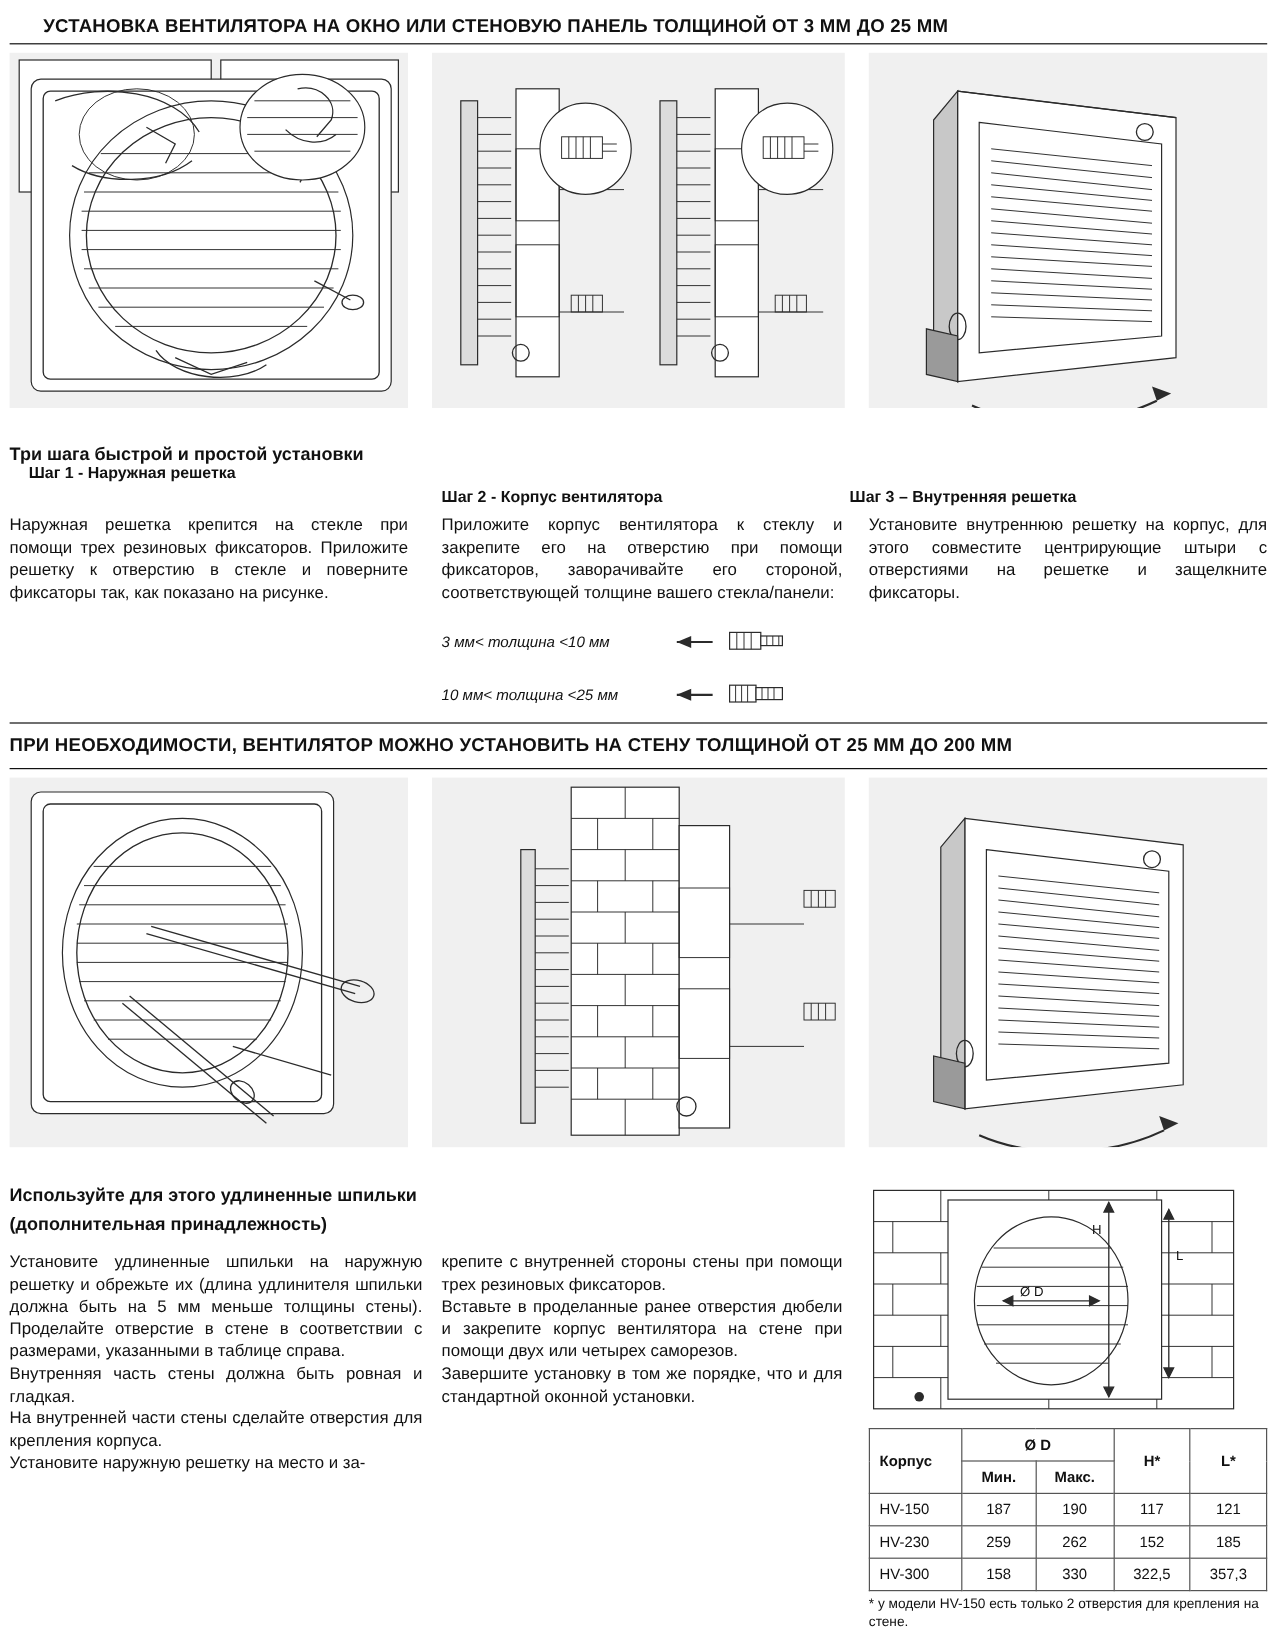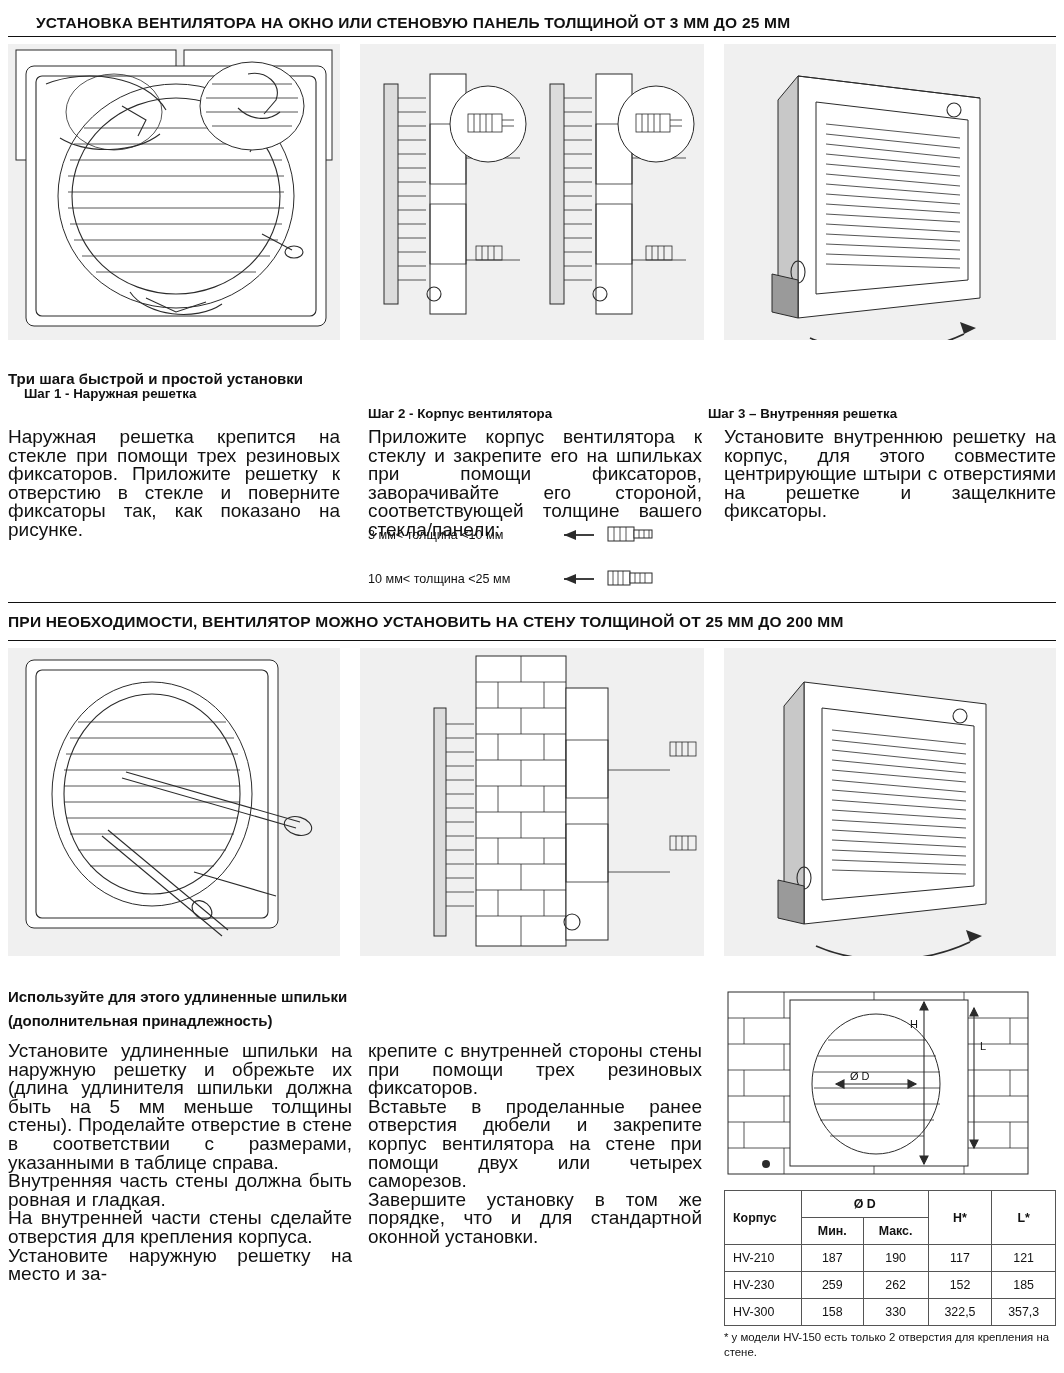--- a/index.html
+++ b/index.html
@@ -42,31 +42,32 @@
     color:#111;
   }
   .h-step{
     position:absolute;
     font-size:13.3px;
     font-weight:bold;
     color:#111;
   }
   .para{
     position:absolute;
-    font-size:19px;
+    font-size:14px;
     line-height:18.6px;
     color:#111;
     text-align:justify;
   }
 
   .thickline{
     position:absolute;
     font-size:12.6px;
     color:#111;
     white-space:nowrap;
+    font-style:italic;
   }
 
   
   .arrow-left{
     position:absolute;width:34px;height:12px;
   }
   .screw{
     position:absolute;width:44px;height:16px;
   }
 
@@ -294,21 +295,21 @@
       </g>
     </svg>
   </div>
 
   <div class="h-sub" style="left:8px;top:370px;">Три шага быстрой и простой установки</div>
 
   <div class="h-step" style="left:8px;top:386px;width:330px;padding-left:16px;">Шаг 1 - Наружная решетка</div>
   <div class="para" style="left:8px;top:428px;width:332px;">Наружная решетка крепится на стекле при помощи трех резиновых фиксаторов. Приложите решетку к отверстию в стекле и поверните фиксаторы так, как показано на рисунке.</div>
 
   <div class="h-step" style="left:368px;top:406px;width:330px;">Шаг 2 - Корпус вентилятора</div>
-  <div class="para" style="left:368px;top:428px;width:334px;">Приложите корпус вентилятора к стеклу и закрепите его на шпильках при помощи фиксаторов, заворачивайте его стороной, соответствующей толщине вашего стекла/панели:</div>
+  <div class="para" style="left:368px;top:428px;width:334px;">Приложите корпус вентилятора к стеклу и закрепите его на отверстию при помощи фиксаторов, заворачивайте его стороной, соответствующей толщине вашего стекла/панели:</div>
 
   <div class="thickline" style="left:368px;top:528px;">3 мм&lt; толщина &lt;10 мм</div>
   <div class="arrow-left" style="left:560px;top:528px;">
     <svg width="34" height="14" viewBox="0 0 34 14">
         <line x1="4" y1="7" x2="34" y2="7" class="ln-thick"></line>
         <path d="M4 7 l12 -5 l0 10 z" style="fill:#2b2b2b;"></path>
       </svg>
   </div>
   <div class="screw" style="left:606px;top:524px;">
     <svg width="48" height="20" viewBox="0 0 48 20">
@@ -587,21 +588,21 @@
         <th rowspan="2" style="width:64px;">H*</th>
         <th rowspan="2" style="width:64px;">L*</th>
       </tr>
       <tr>
         <th style="width:62px;">Мин.</th>
         <th style="width:64px;">Макс.</th>
       </tr>
     </thead>
     <tbody>
       <tr>
-        <td class="model">HV-210</td>
+        <td class="model">HV-150</td>
         <td>187</td>
         <td>190</td>
         <td>117</td>
         <td>121</td>
       </tr>
       <tr>
         <td class="model">HV-230</td>
         <td>259</td>
         <td>262</td>
         <td>152</td>

